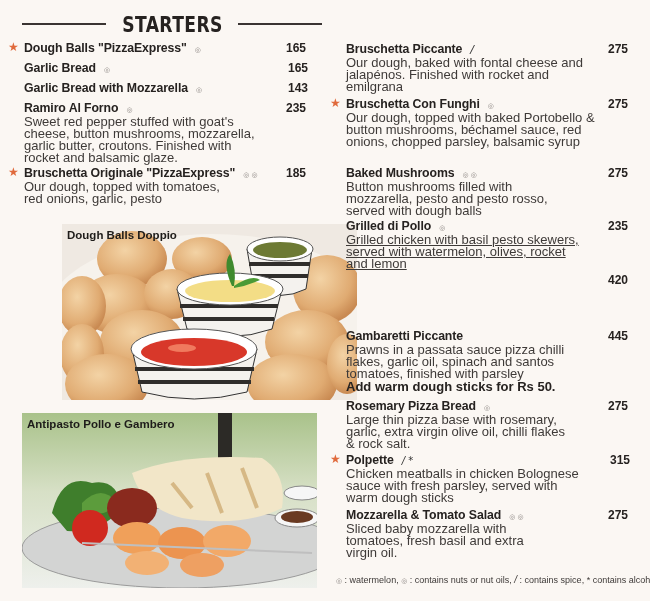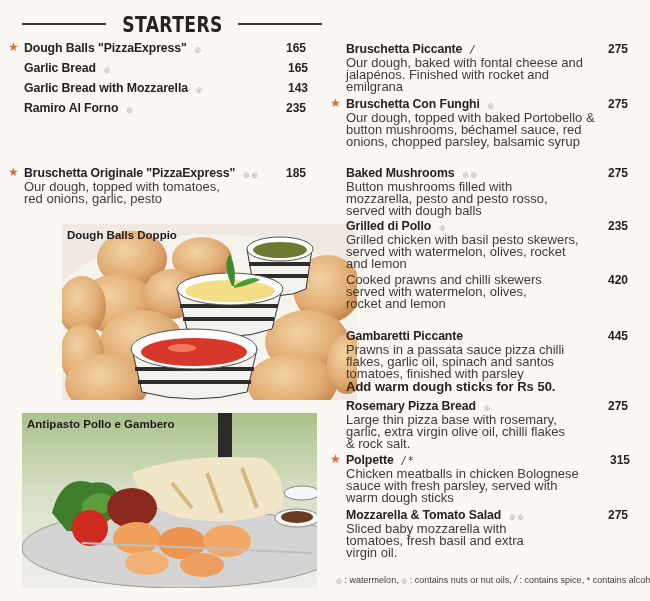--- a/index.html
+++ b/index.html
@@ -92,20 +92,21 @@
     <span class="icons">◎</span>
     <span class="price" style="left:264px;">143</span>
     </div>
 </div>
 <div class="item" style="left:24px; top:101px; width:290px;">
   <div class="row">
       <span class="name">Ramiro Al Forno</span>
     <span class="icons">◎</span>
     <span class="price" style="left:262px;">235</span>
     </div>
+  <div class="desc" style="width:240px;">Sweet red pepper stuffed with goat's cheese, button mushrooms, mozzarella, garlic butter, croutons. Finished with rocket and balsamic glaze.</div>
 </div>
 <div class="item" style="left:24px; top:166px; width:290px;">
   <div class="row">
       <span class="star">★</span>
     <span class="name">Bruschetta Originale "PizzaExpress"</span>
     <span class="icons">◎ ◎</span>
     <span class="price" style="left:262px;">185</span>
     </div>
   <div class="desc" style="width:215px;">Our dough, topped with tomatoes, red onions, garlic, pesto</div>
 </div>
@@ -214,27 +215,26 @@
     <span class="price" style="left:262px;">275</span>
     </div>
   <div class="desc" style="width:210px;">Button mushrooms filled with mozzarella, pesto and pesto rosso, served with dough balls</div>
 </div>
 <div class="item" style="left:346px; top:219px; width:290px;">
   <div class="row">
       <span class="name">Grilled di Pollo</span>
     <span class="icons">◎</span>
     <span class="price" style="left:262px;">235</span>
     </div>
-  <div class="desc" style="width:240px;">Grilled chicken with basil pesto skewers, served with watermelon, olives, rocket and lemon</div>
+  <div class="desc" style="width:240px;text-decoration:underline;">Grilled chicken with basil pesto skewers, served with watermelon, olives, rocket and lemon</div>
 </div>
 <div class="item" style="left:346px; top:273px; width:290px;">
   <div class="row">
     <span class="price" style="left:262px;">420</span>
     </div>
-  <div class="desc" style="width:200px;">Cooked prawns and chilli skewers served with watermelon, olives, rocket and lemon</div>
 </div>
 <div class="item" style="left:346px; top:329px; width:290px;">
   <div class="row">
       <span class="name">Gambaretti Piccante</span>
     <span class="price" style="left:262px;">445</span>
     </div>
   <div class="desc" style="width:245px;">Prawns in a passata sauce pizza chilli flakes, garlic oil, spinach and santos tomatoes, finished with parsley</div>
   <div class="desc"><b>Add warm dough sticks for Rs 50.</b></div>
 </div>
 <div class="item" style="left:346px; top:399px; width:290px;">

